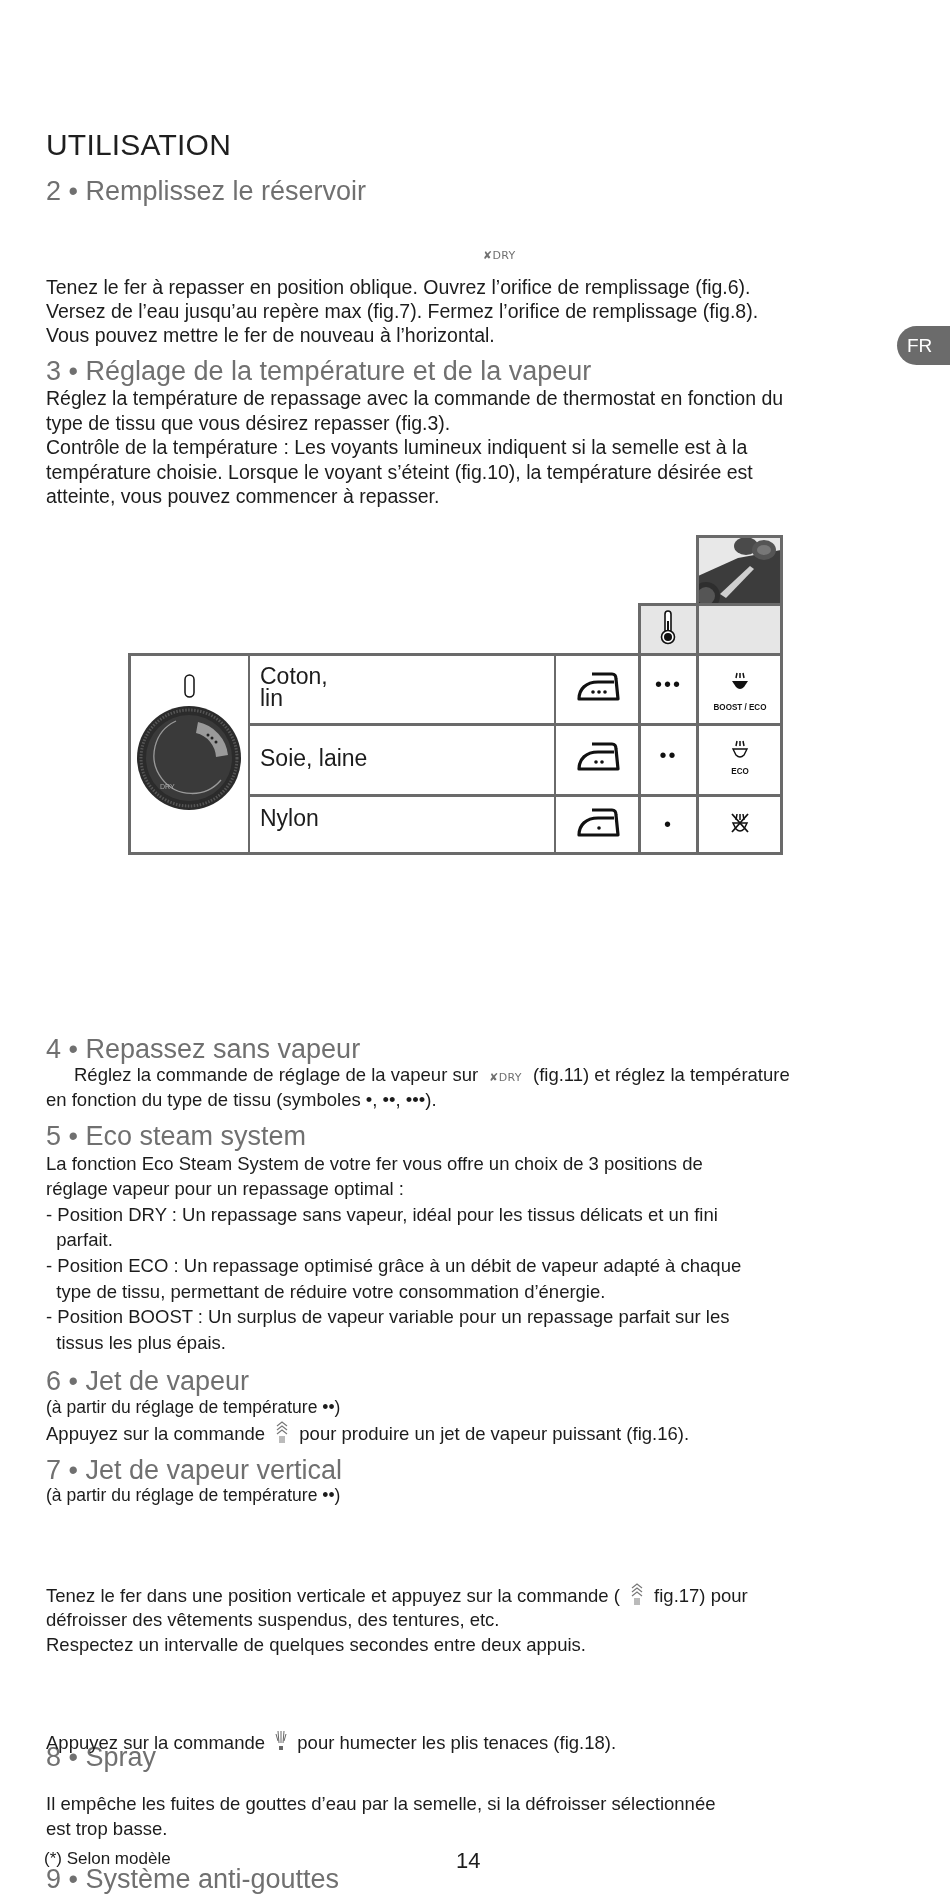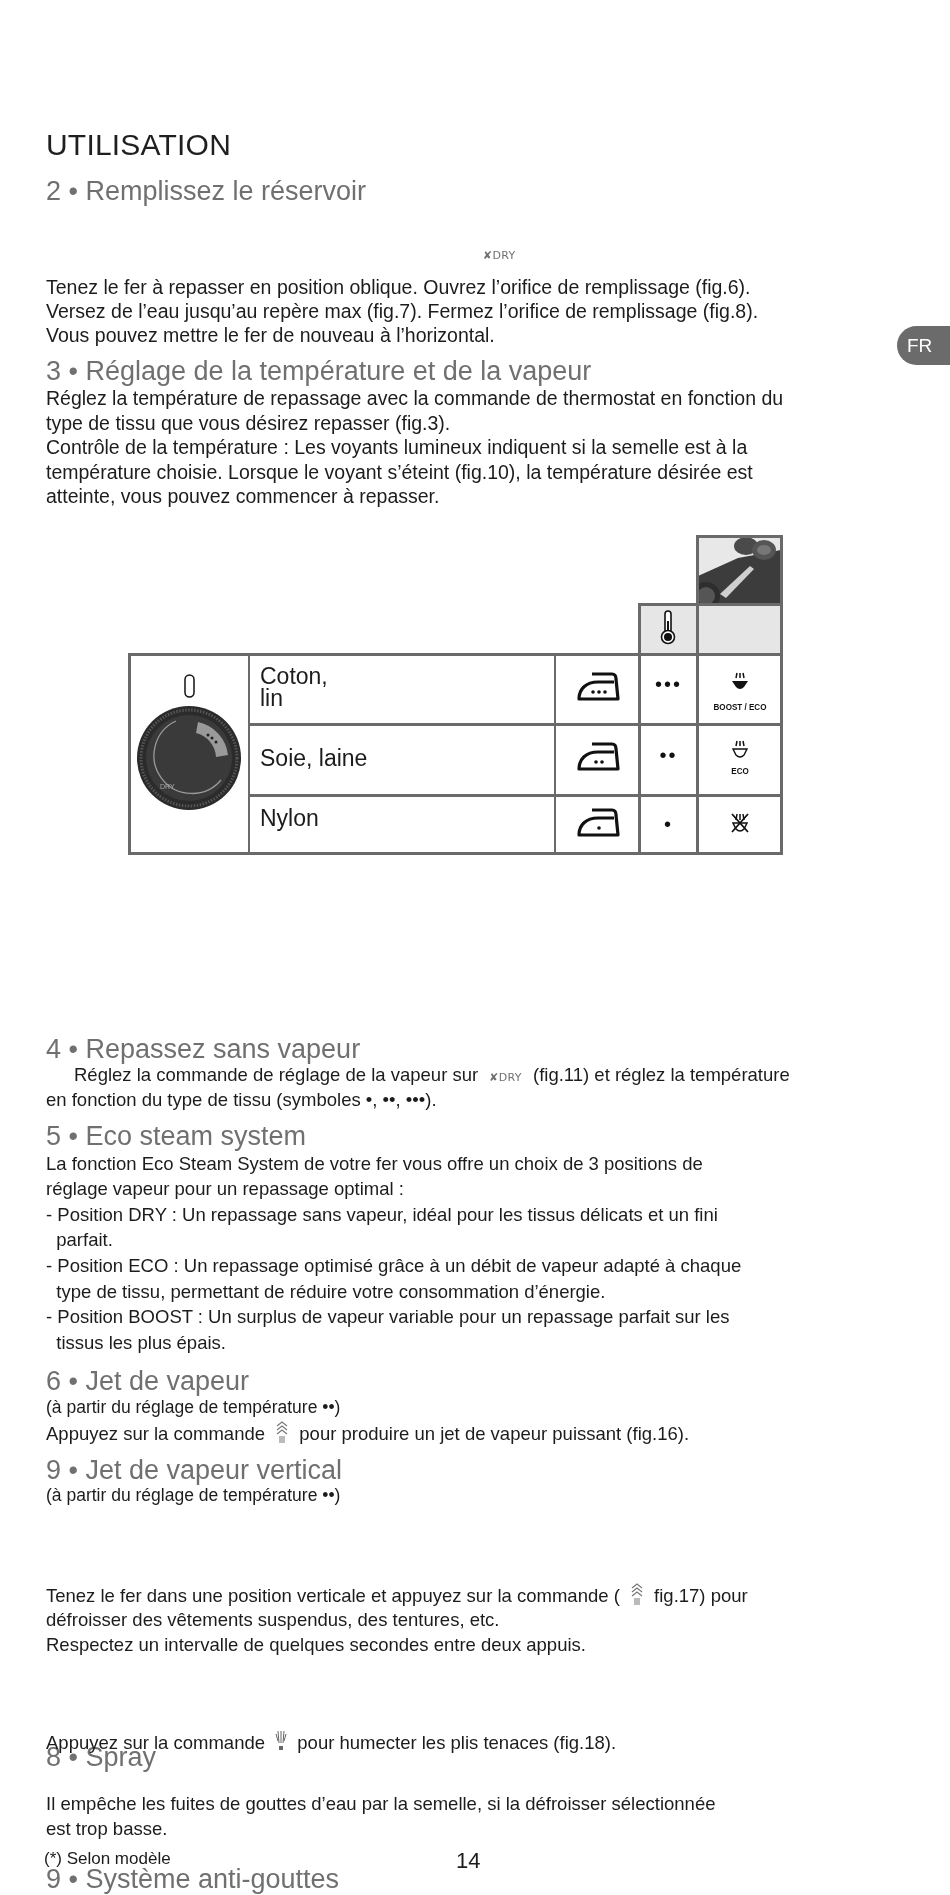--- a/index.html
+++ b/index.html
@@ -182,21 +182,21 @@
   <span>Appuyez sur la commande</span>
   <span class="inline-icon" style="margin:0 4px;">
     <svg width="16" height="24" viewBox="0 0 16 24">
         <path d="M3 6 L8 2 L13 6 M3 10 L8 6 L13 10 M3 14 L8 10 L13 14" fill="none" stroke="#777" stroke-width="1.2"></path>
         <path d="M6 16 V23 M8 16 V23 M10 16 V23" stroke="#777" stroke-width="1"></path>
       </svg>
   </span>
   <span>pour produire un jet de vapeur puissant (fig.16).</span>
 </div>
 
-<div class="abs h-sec" style="left:46px; top:1455px;">9 • Jet de vapeur vertical</div>
+<div class="abs h-sec" style="left:46px; top:1455px;">7 • Jet de vapeur vertical</div>
 <div class="abs p-sm" style="left:46px; top:1483px; font-size:17.5px;">(à partir du réglage de température ••)</div>
 <div class="abs p-sm" style="left:46px; top:1582px;">
   <span>Tenez le fer dans une position verticale et appuyez sur la commande (</span>
   <span class="inline-icon" style="margin:0 4px;">
     <svg width="16" height="24" viewBox="0 0 16 24">
         <path d="M3 6 L8 2 L13 6 M3 10 L8 6 L13 10 M3 14 L8 10 L13 14" fill="none" stroke="#777" stroke-width="1.2"></path>
         <path d="M6 16 V23 M8 16 V23 M10 16 V23" stroke="#777" stroke-width="1"></path>
       </svg>
   </span>
   <span>fig.17) pour</span>

